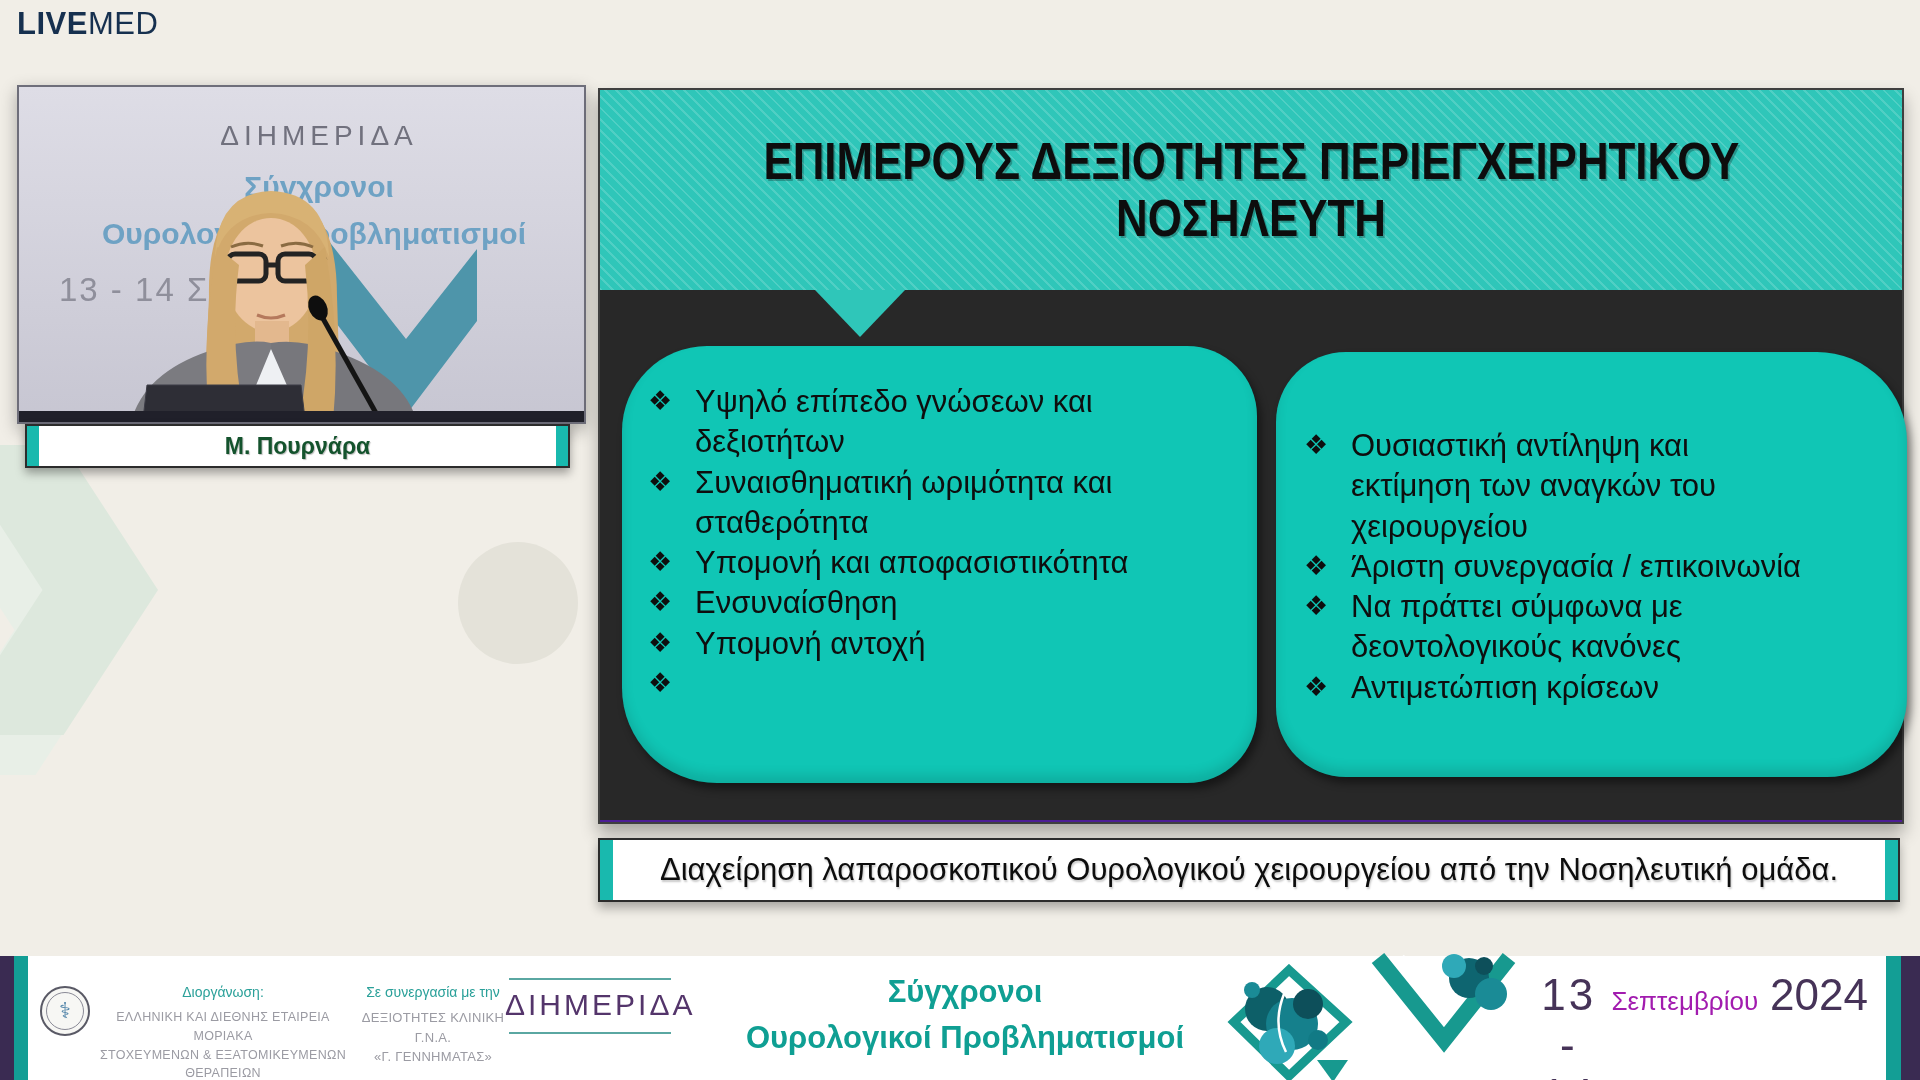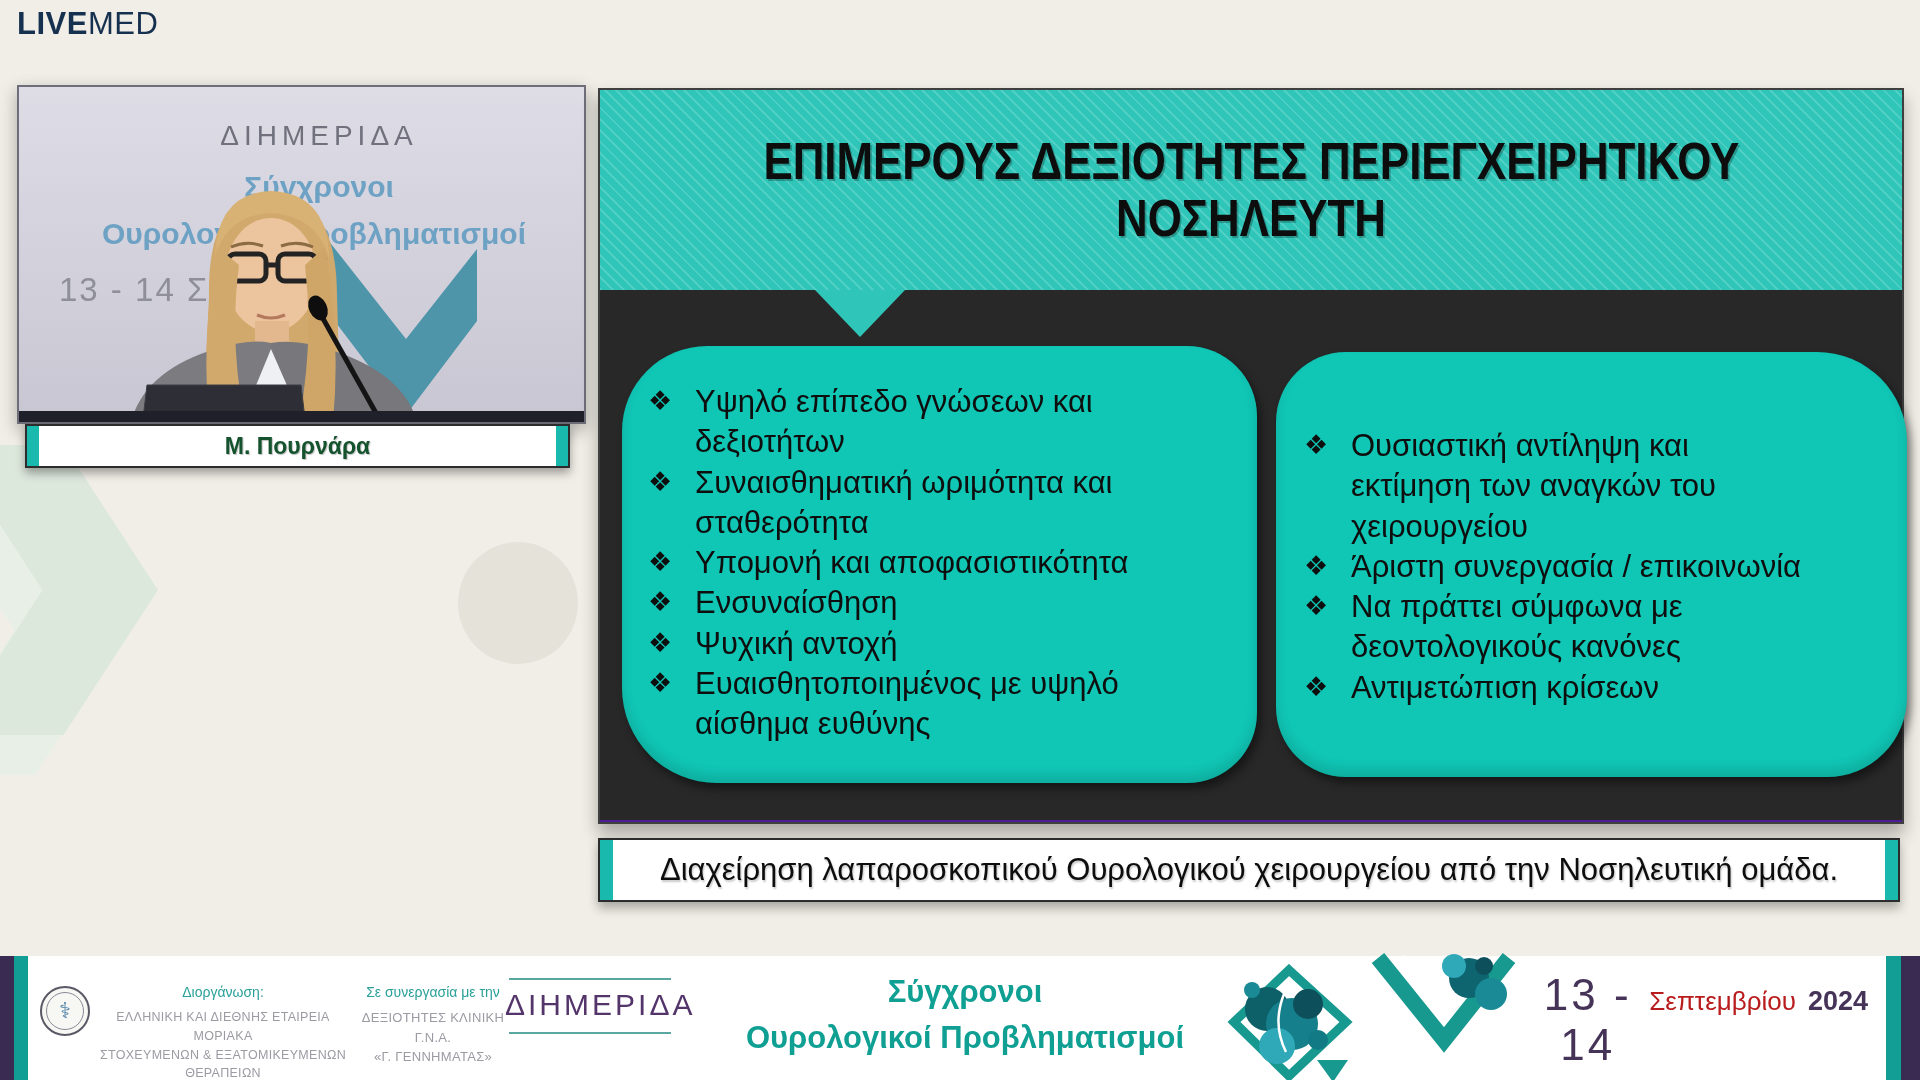--- a/index.html
+++ b/index.html
@@ -86,22 +86,22 @@
   .event-title .l1{font-size:31px;margin-bottom:10px;}
   .event-title .l2{font-size:31px;}
 
   .deco{position:absolute;}
   .deco.a{left:1222px;top:964px;}
   .deco.b{left:1366px;top:952px;}
 
   .datewrap{position:absolute;left:1538px;top:14px;width:330px;text-align:center;}
   .datewrap .row1{display:flex;justify-content:center;align-items:baseline;gap:12px;color:#463358;}
   .datewrap .days{font-size:44px;letter-spacing:3px;font-weight:400;}
-  .datewrap .month{font-size:26px;color:#b91c1c;}
-  .datewrap .year{font-size:27px;font-weight:700;}
+  .datewrap .month{font-size:26px;color:#a21caf;}
+  .datewrap .year{font-size:44px;font-weight:400;}
 </style>
 </head>
 <body>
 
 <div class="stage">
 
   <div class="bg-chev2"></div>
   <div class="bg-chev"></div>
   <div class="bg-circle"></div>
 
@@ -181,26 +181,24 @@
           <li>
               <span class="b">❖</span>
               <span class="tx">Υπομονή και αποφασιστικότητα</span>
             </li>
           <li>
               <span class="b">❖</span>
               <span class="tx">Ενσυναίσθηση</span>
             </li>
           <li>
               <span class="b">❖</span>
-              <span class="tx">Ψυχική αντοχή</span>
-            </li>
-          <li>
-              <span class="b">❖</span>
-              <span class="tx">Ευαισθητοποιημένος με υψηλό
-αίσθημα ευθύνης</span>
+              <span class="tx">Υπομονή αντοχή</span>
+            </li>
+          <li>
+              <span class="b">❖</span>
             </li>
         </ul>
       </div>
 
       <div class="bubble right">
         <ul>
           <li>
               <span class="b">❖</span>
               <span class="tx">Ουσιαστική αντίληψη και
 εκτίμηση των αναγκών του

